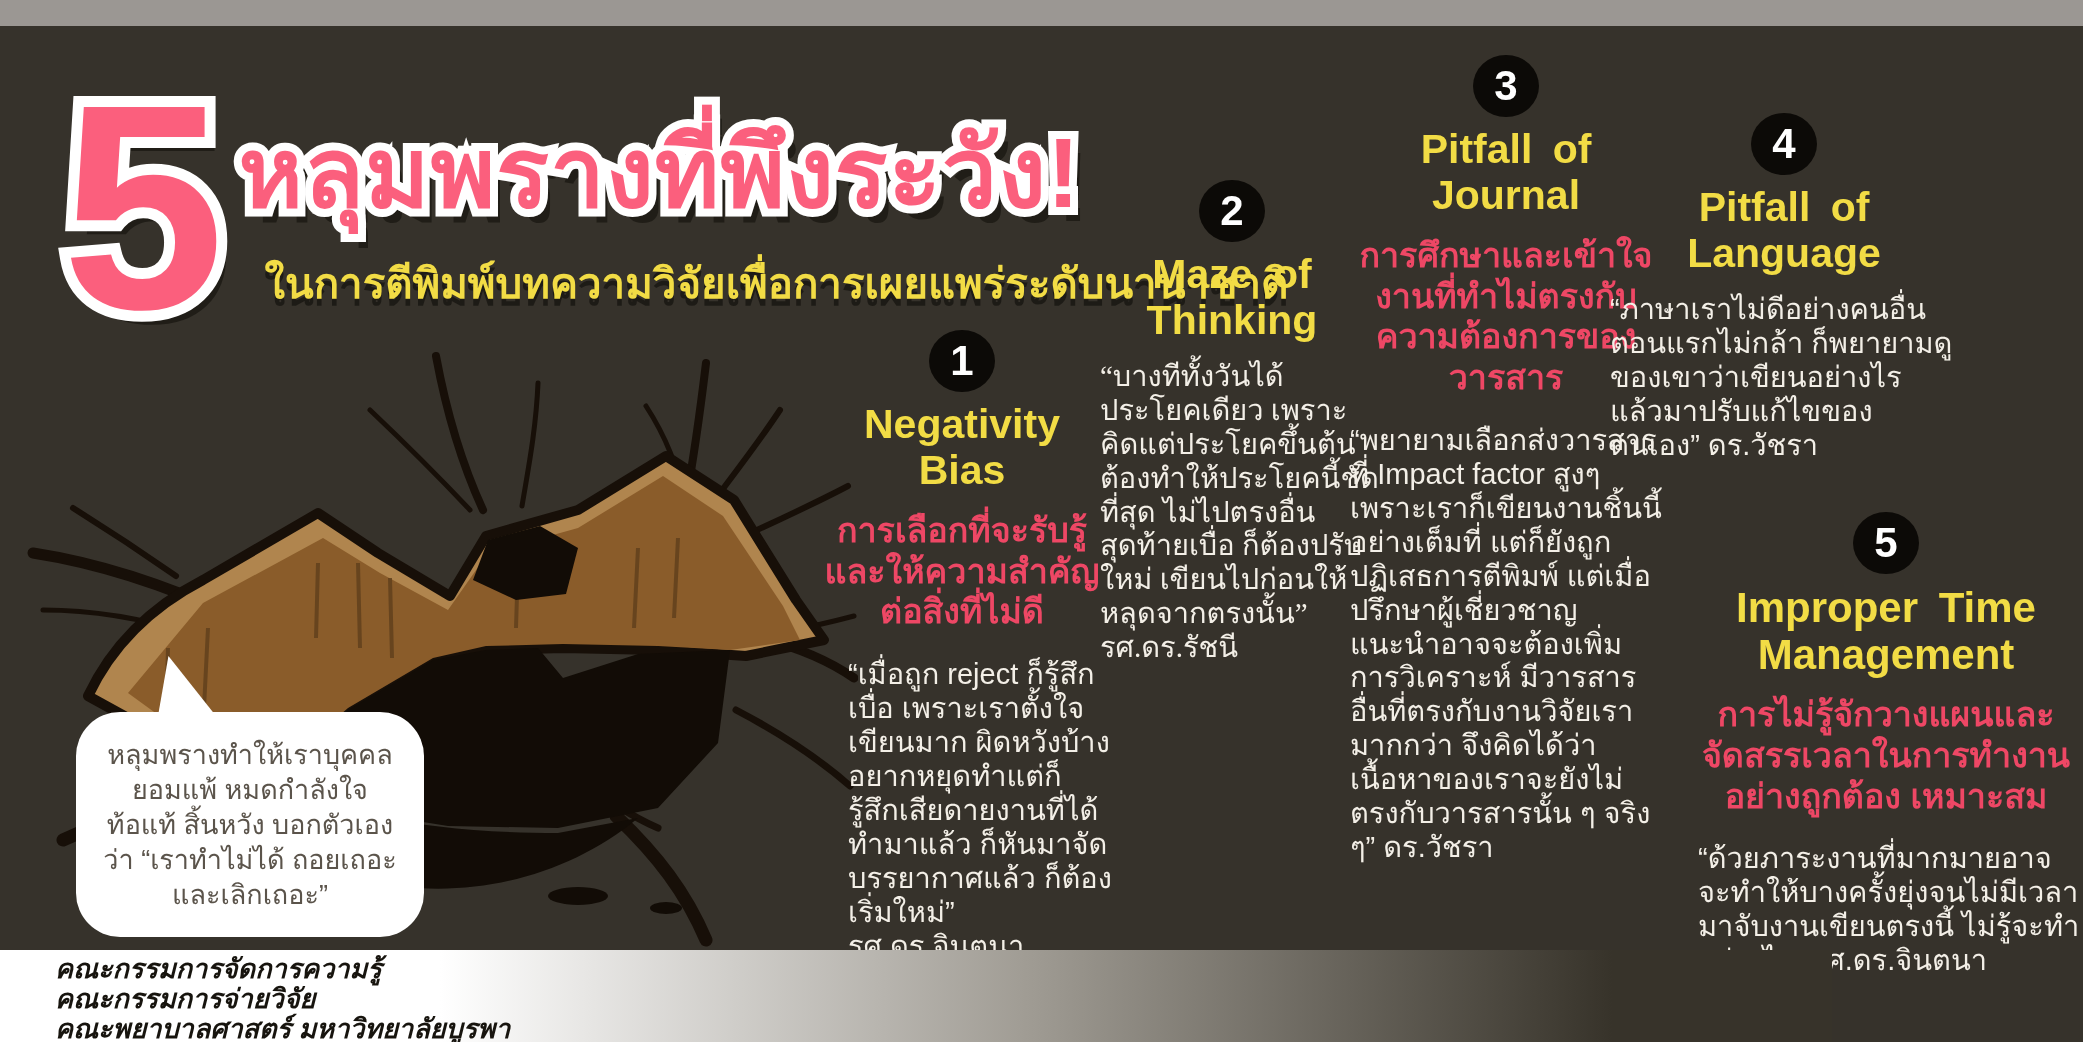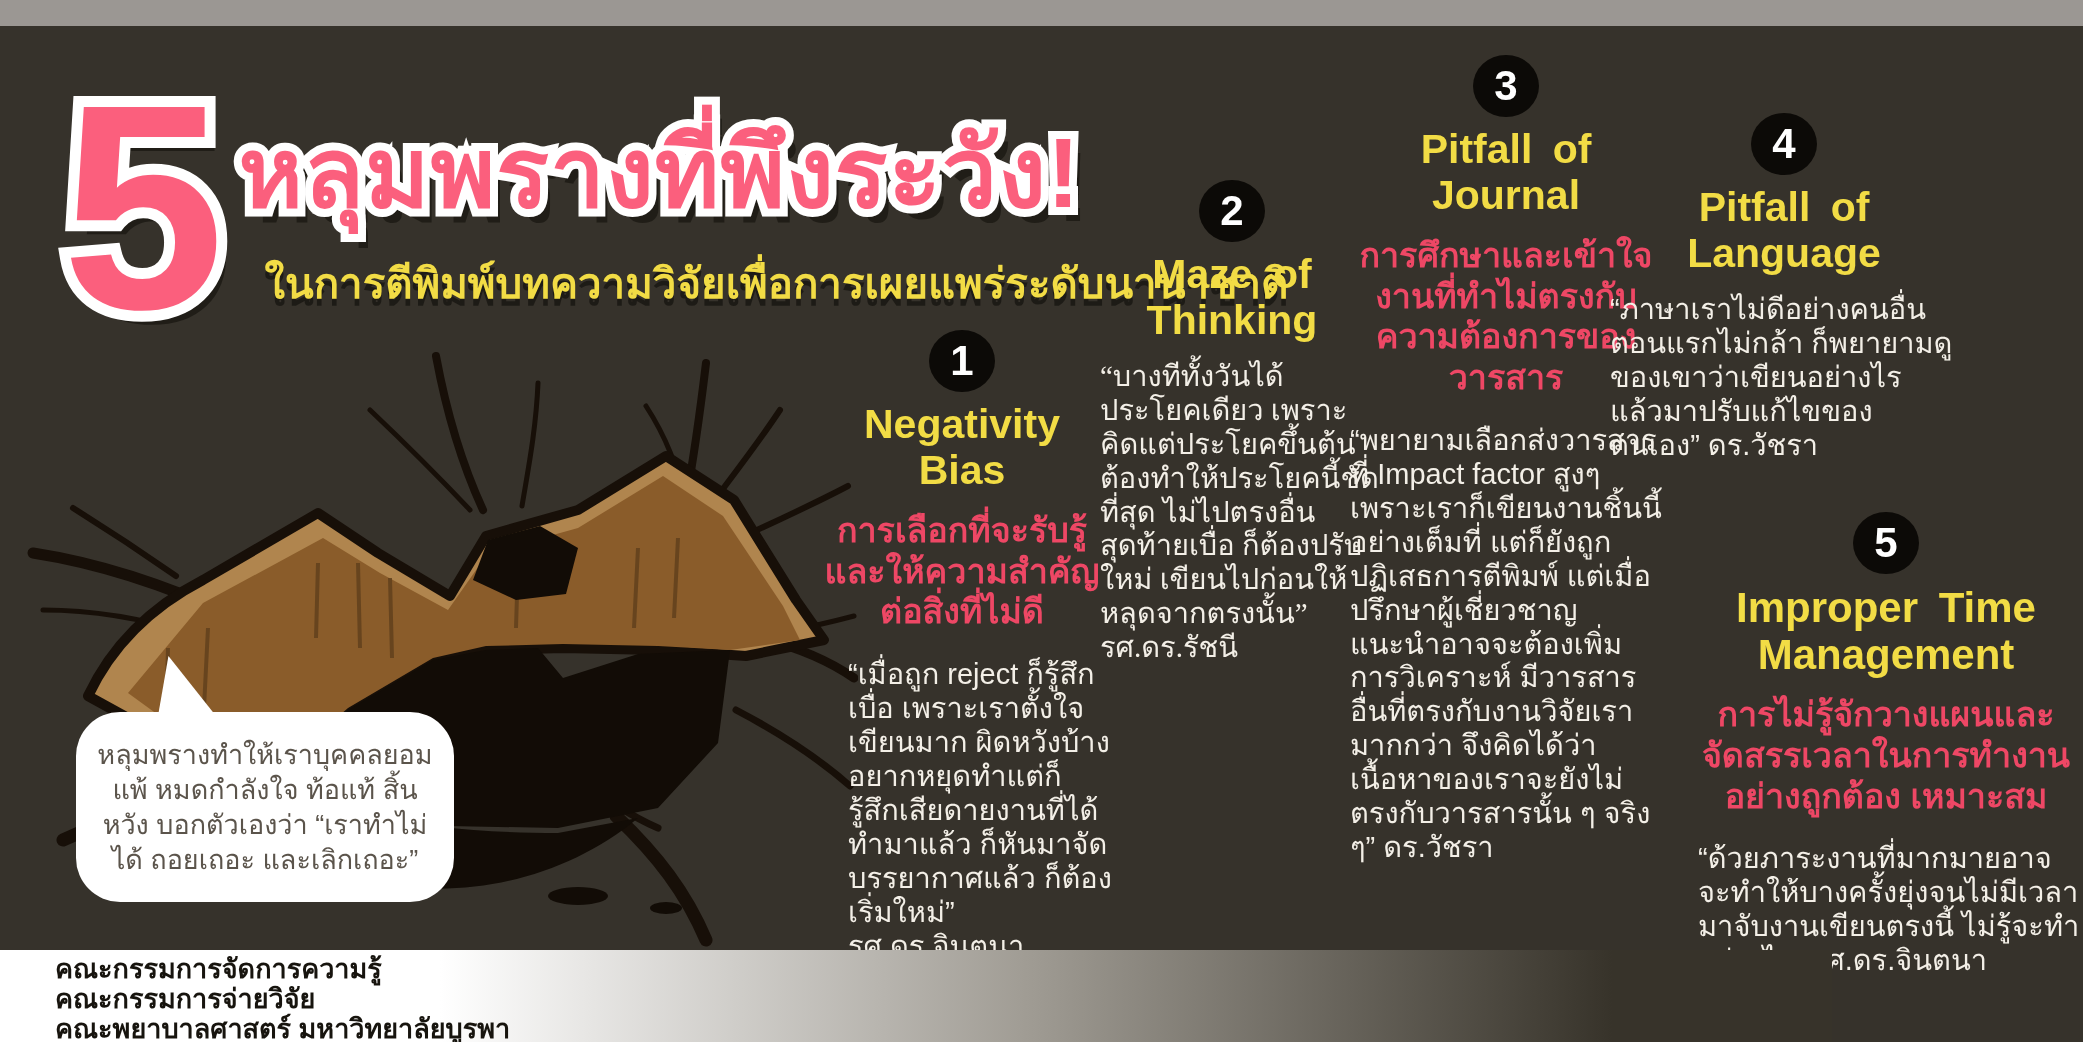--- a/index.html
+++ b/index.html
@@ -22,21 +22,21 @@
     text-shadow:10px 14px 0 rgba(14,12,8,.55);}
   .outlined .fill{display:block;position:relative;color:var(--pink);}
   .big-num{font-size:292px;line-height:.82;font-weight:800;margin-right:14px;}
   .big-num .stroke{-webkit-text-stroke:22px #ffffff;}
   .headline{font-size:98px;line-height:1.02;font-weight:800;letter-spacing:1px;margin-top:36px;}
   .subtitle{margin:26px 0 0 26px;font-size:42px;font-weight:700;color:var(--yellow);
     text-shadow:0 7px 0 rgba(14,12,8,.6);}
   
   .pit{position:absolute;left:18px;top:348px;width:840px;height:600px;}
   
-  .bubble{position:absolute;left:76px;top:712px;width:378px;background:#ffffff;
+  .bubble{position:absolute;left:76px;top:712px;width:348px;background:#ffffff;
     border-radius:44px;padding:26px 20px 24px;z-index:5;}
   .bubble-tail{position:absolute;left:82px;top:-56px;width:58px;height:60px;background:#ffffff;
     clip-path:polygon(18% 0,100% 100%,0 100%);}
   .bubble-text{font-size:27px;line-height:1.3;color:#5b544b;text-align:center;font-weight:500;}
   
   .section{position:absolute;text-align:center;z-index:3;}
   .circle{width:66px;height:62px;border-radius:50%;background:#0c0a07;color:#fff;
     font-size:42px;font-weight:700;display:flex;align-items:center;justify-content:center;
     margin:0 auto 10px;}
   .section h2{font-size:41px;line-height:1.12;color:var(--yellow);font-weight:700;
@@ -44,21 +44,21 @@
   .desc{font-size:34px;line-height:1.2;color:var(--red);font-weight:700;margin:0 0 26px;}
   .quote{font-size:29px;line-height:1.17;color:var(--quote);text-align:left;}
   #s1{left:812px;top:330px;width:300px;}  #s1 .quote{padding-left:36px;}
   #s2{left:1082px;top:180px;width:300px;} #s2 .quote{padding-left:18px;font-family:Liberation Serif, serif;}
   #s3{left:1350px;top:55px;width:312px;}
   #s4{left:1610px;top:113px;width:348px;}
   #s5{left:1690px;top:512px;width:392px;} #s5 h2{font-size:42px;} #s5 .quote{padding-left:8px;}
   
   .footer{position:absolute;left:0;top:950px;width:1832px;height:92px;
     background:linear-gradient(90deg,#ffffff 0%,#ffffff 24%,#a09c94 56%,#37332a 88%);
-    padding:4px 0 0 55px;z-index:6;}
+    padding:4px 0 0 55px;z-index:6;font-style:italic;}
   .footer div{font-size:27px;line-height:30px;font-weight:700;color:#17140e;}
 </style>
 </head>
 <body>
 
 <div class="top-strip"></div>
 
 <div class="title-block">
   <div class="outlined big-num">
     <span class="stroke">5</span>

